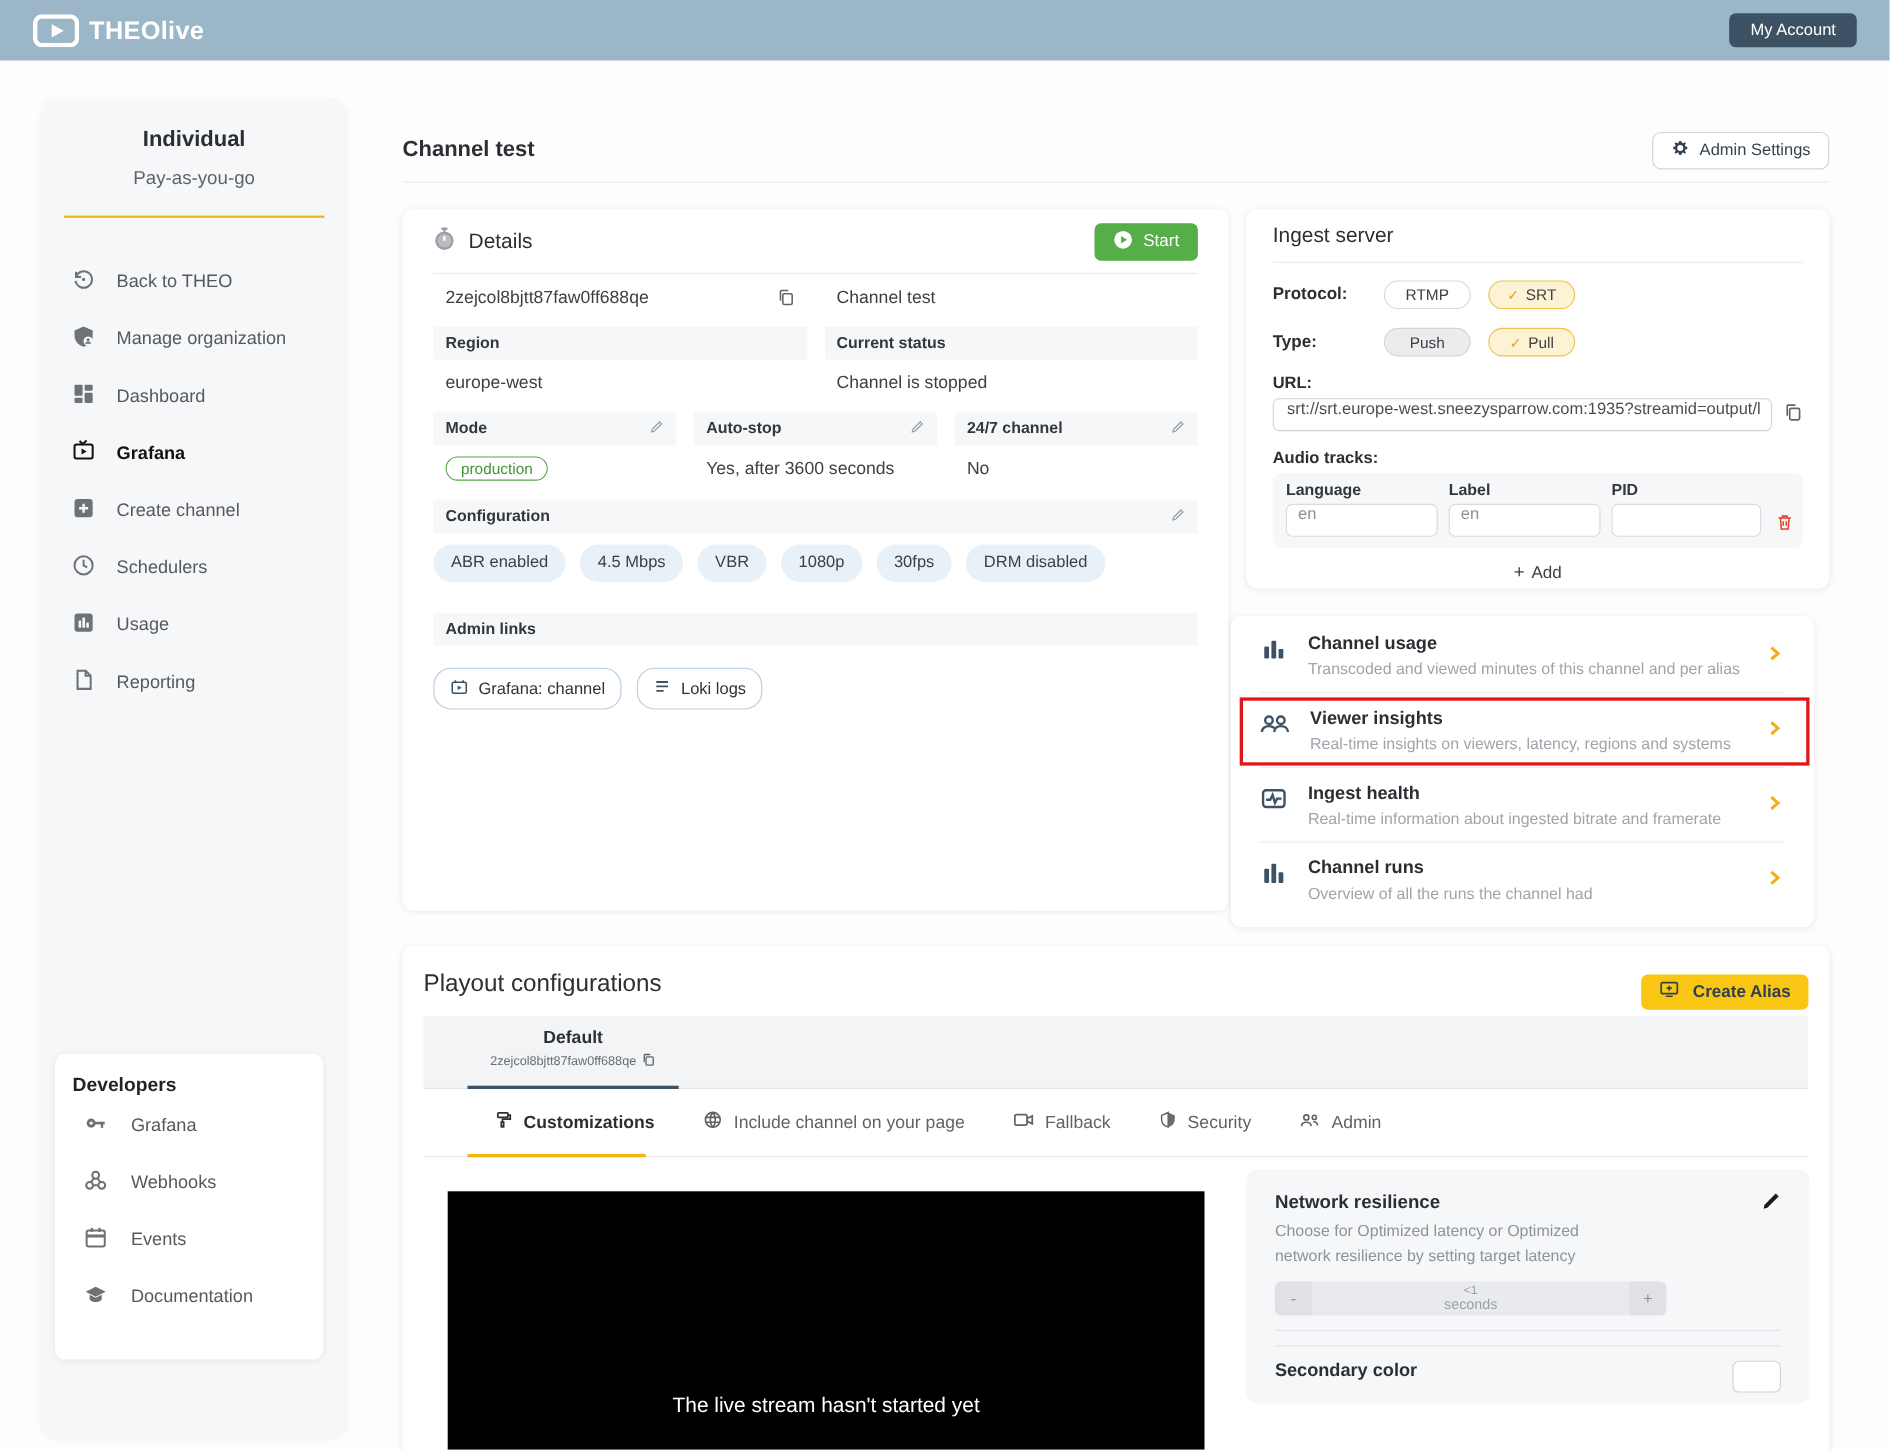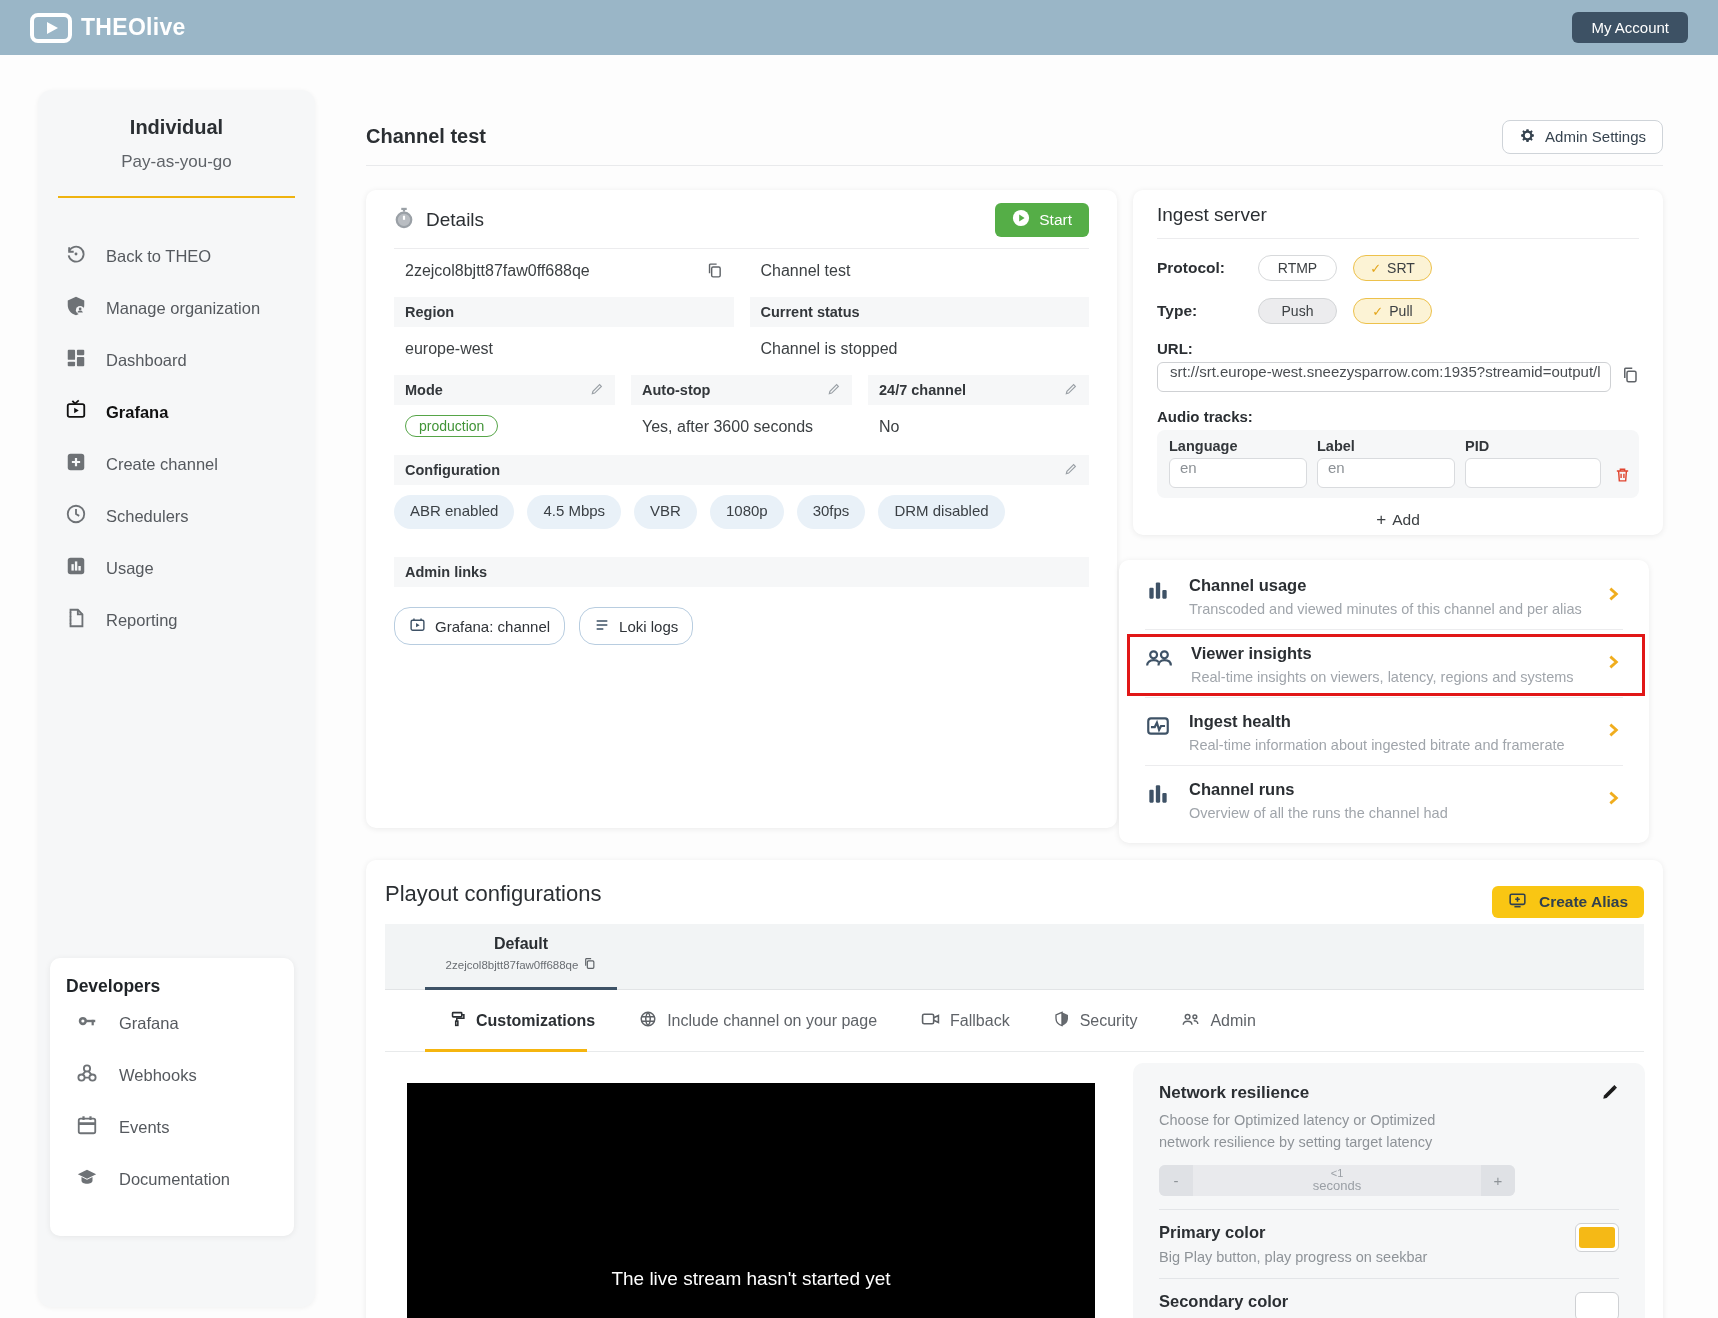--- a/index.html
+++ b/index.html
@@ -607,29 +607,20 @@
       </div>
       <div class="stepper">
         <div class="step-btn">-</div>
         <div class="step-mid">
           <span class="step-val">&lt;1</span>
           <span class="step-unit">seconds</span>
         </div>
         <div class="step-btn">+</div>
       </div>
       <div class="p-divider"></div>
-      <div class="color-row">
-        <div>
-          <div class="color-title">Primary color</div>
-          <div class="color-desc">Big Play button, play progress on seekbar</div>
-        </div>
-        <div class="swatch">
-          <div class="swatch-inner" style="background: rgb(245, 185, 22);"></div>
-        </div>
-      </div>
       <div class="p-divider"></div>
       <div class="color-row">
         <div>
           <div class="color-title">Secondary color</div>
         </div>
         <div class="swatch">
           <div class="swatch-inner" style="background: rgb(255, 255, 255);"></div>
         </div>
       </div>
     </div>

